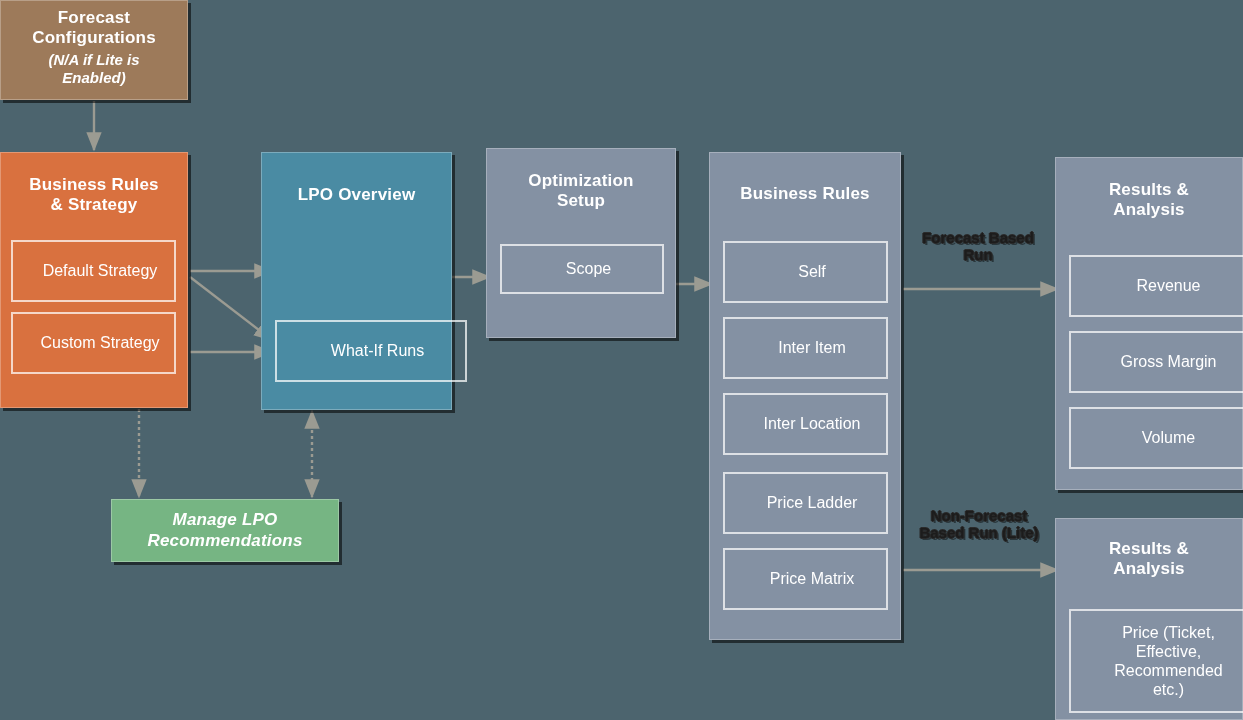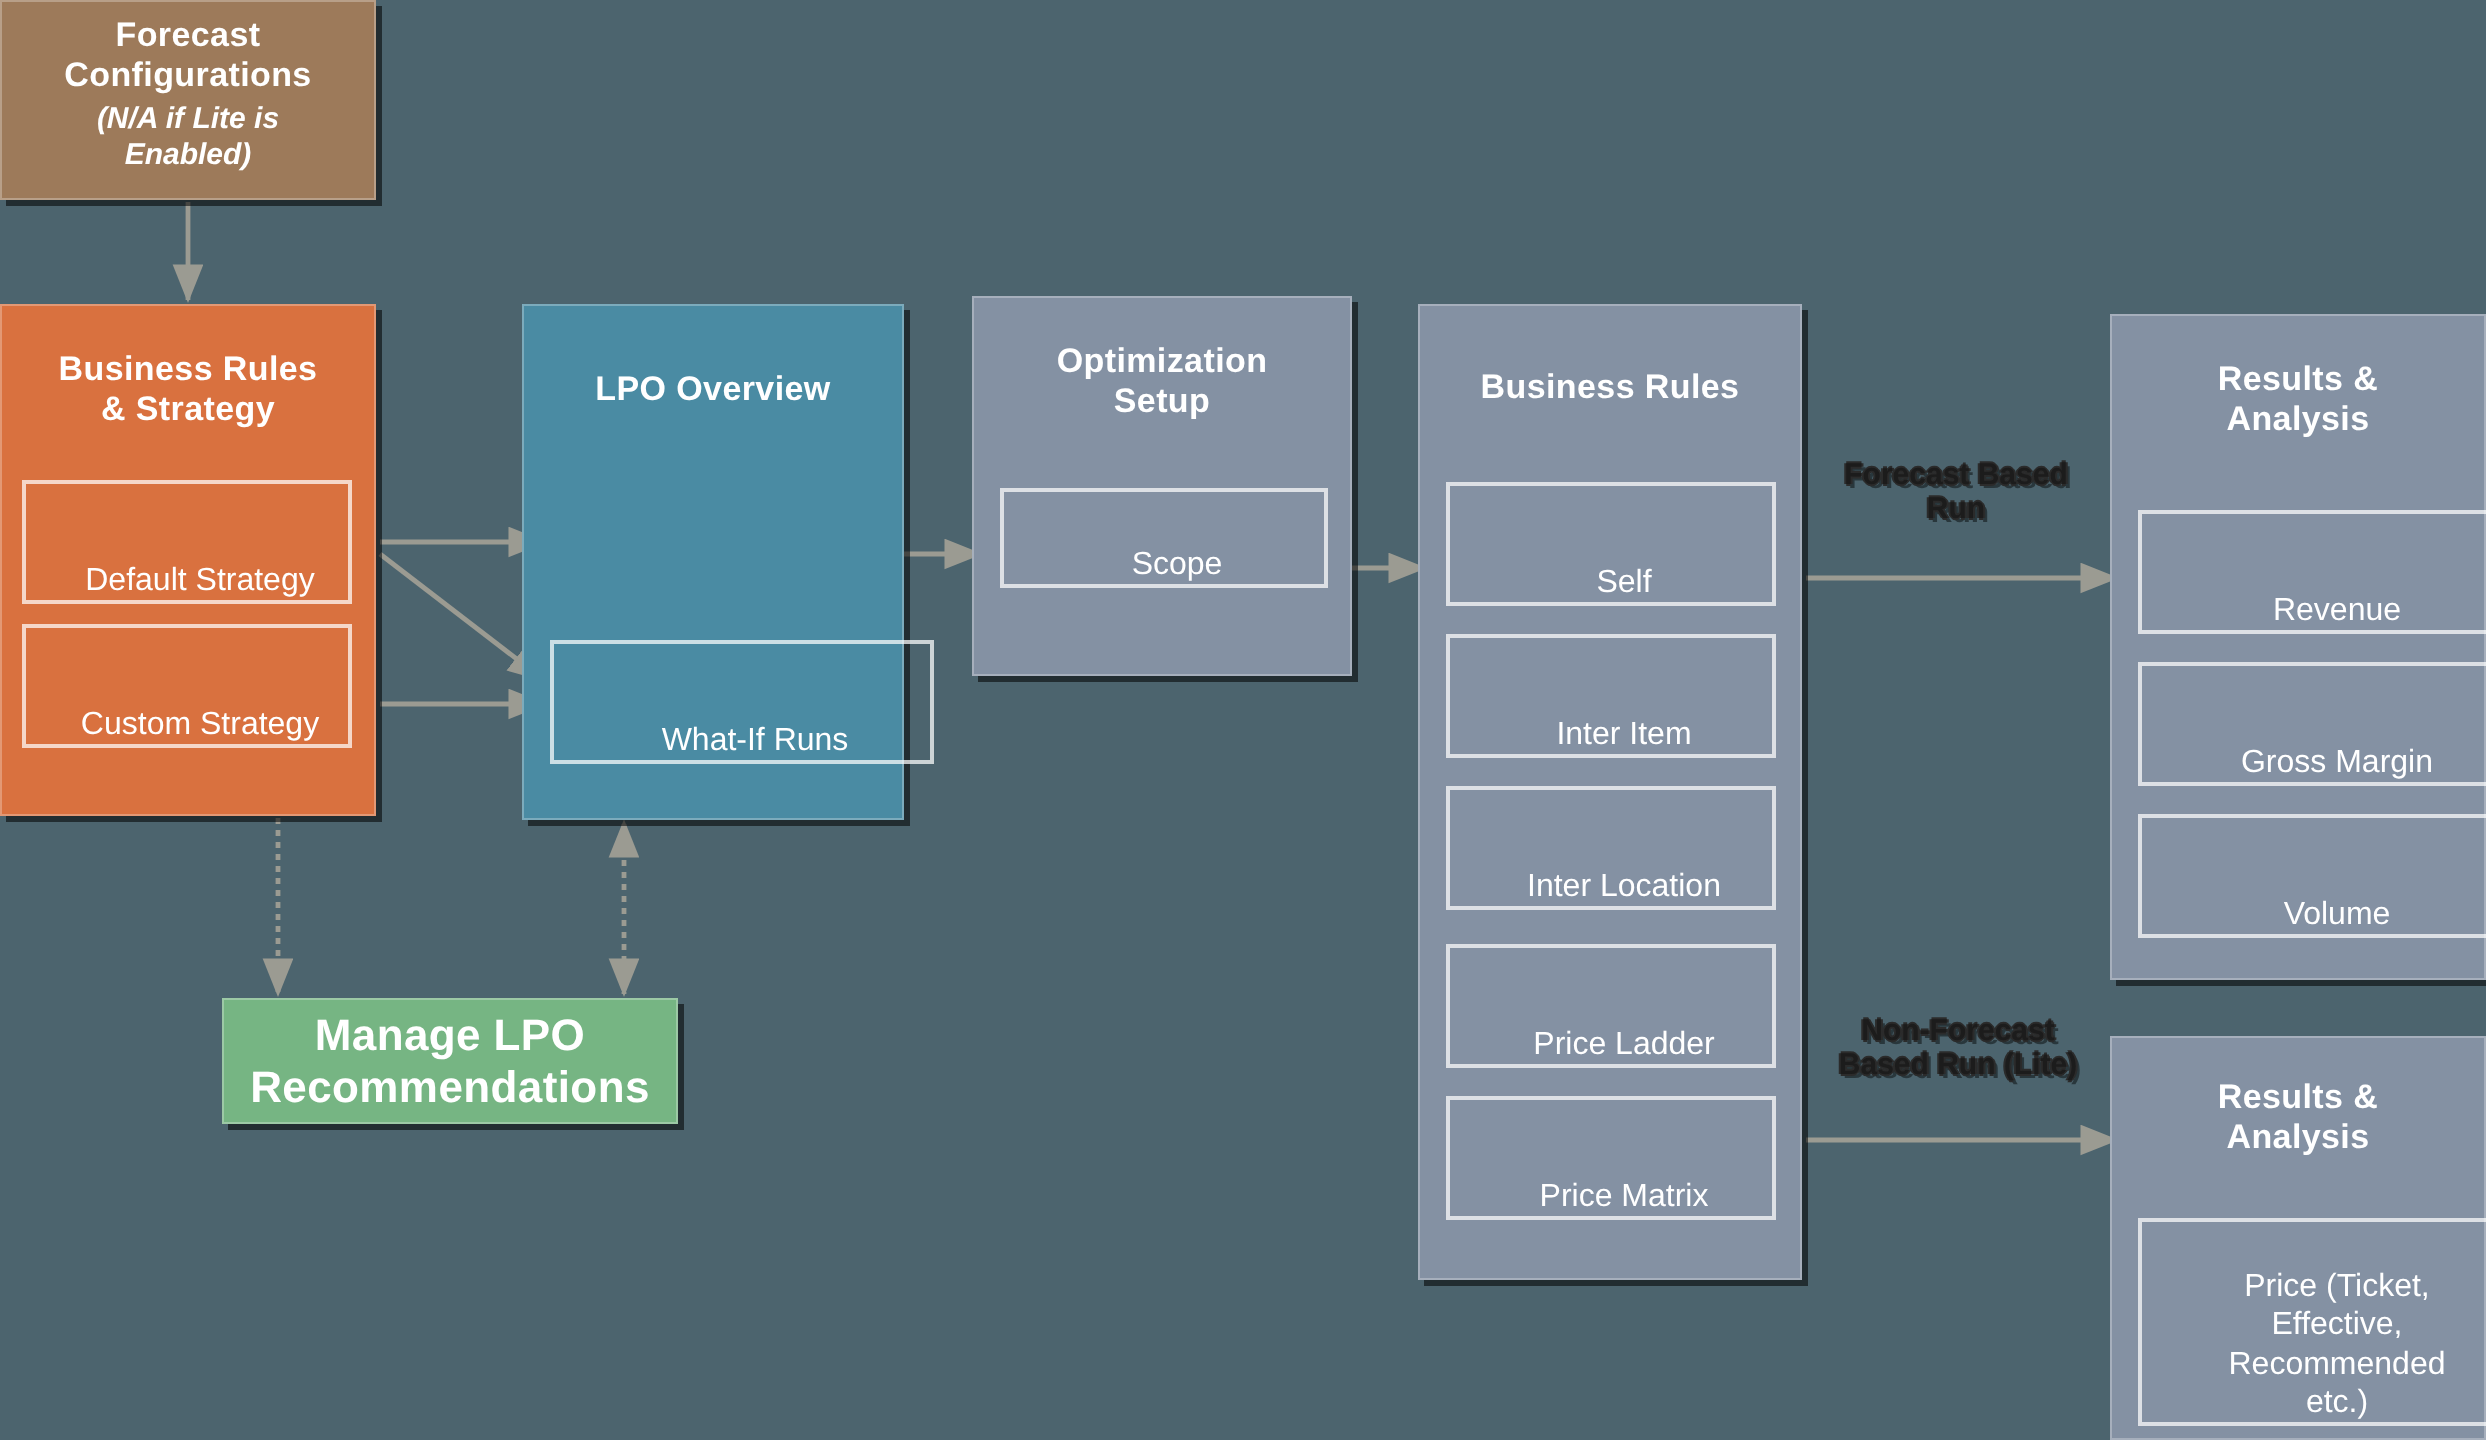--- a/index.html
+++ b/index.html
@@ -41,21 +41,21 @@
     text-align: center;
     line-height: 1.18;
     color: #ffffff;
   }
 
   
   .chip {
     position: absolute;
     border: 2px solid rgba(255,255,255,0.72);
     display: flex;
-    align-items: flex-end;
+    align-items: center;
     justify-content: center;
     text-align: center;
     color: #ffffff;
     line-height: 1.2;
     padding-left: 13px;
   }
 
   
   .brown   { background: #9d7a5a; }
   .orange  { background: #d9713f; }
@@ -216,17 +216,17 @@
 
     <div class="chip" style="left:13px; top:90px; width:186px; height:104px; font-size:16px; white-space:pre-line;">
       <span>Price (Ticket,
 Effective,
 Recommended
 etc.)</span>
     </div>
   </div>
 
   <div class="node green" style="left:111px; top:499px; width:228px; height:63px; display:flex; align-items:center; justify-content:center;">
-    <div class="node-title" style="font-size: 22px; white-space: pre-line;">Manage LPO
+    <div class="node-title" style="font-size: 17px; white-space: pre-line; font-style: italic;">Manage LPO
 Recommendations</div>
   </div>
 
 </div>
 
 </body></html>

